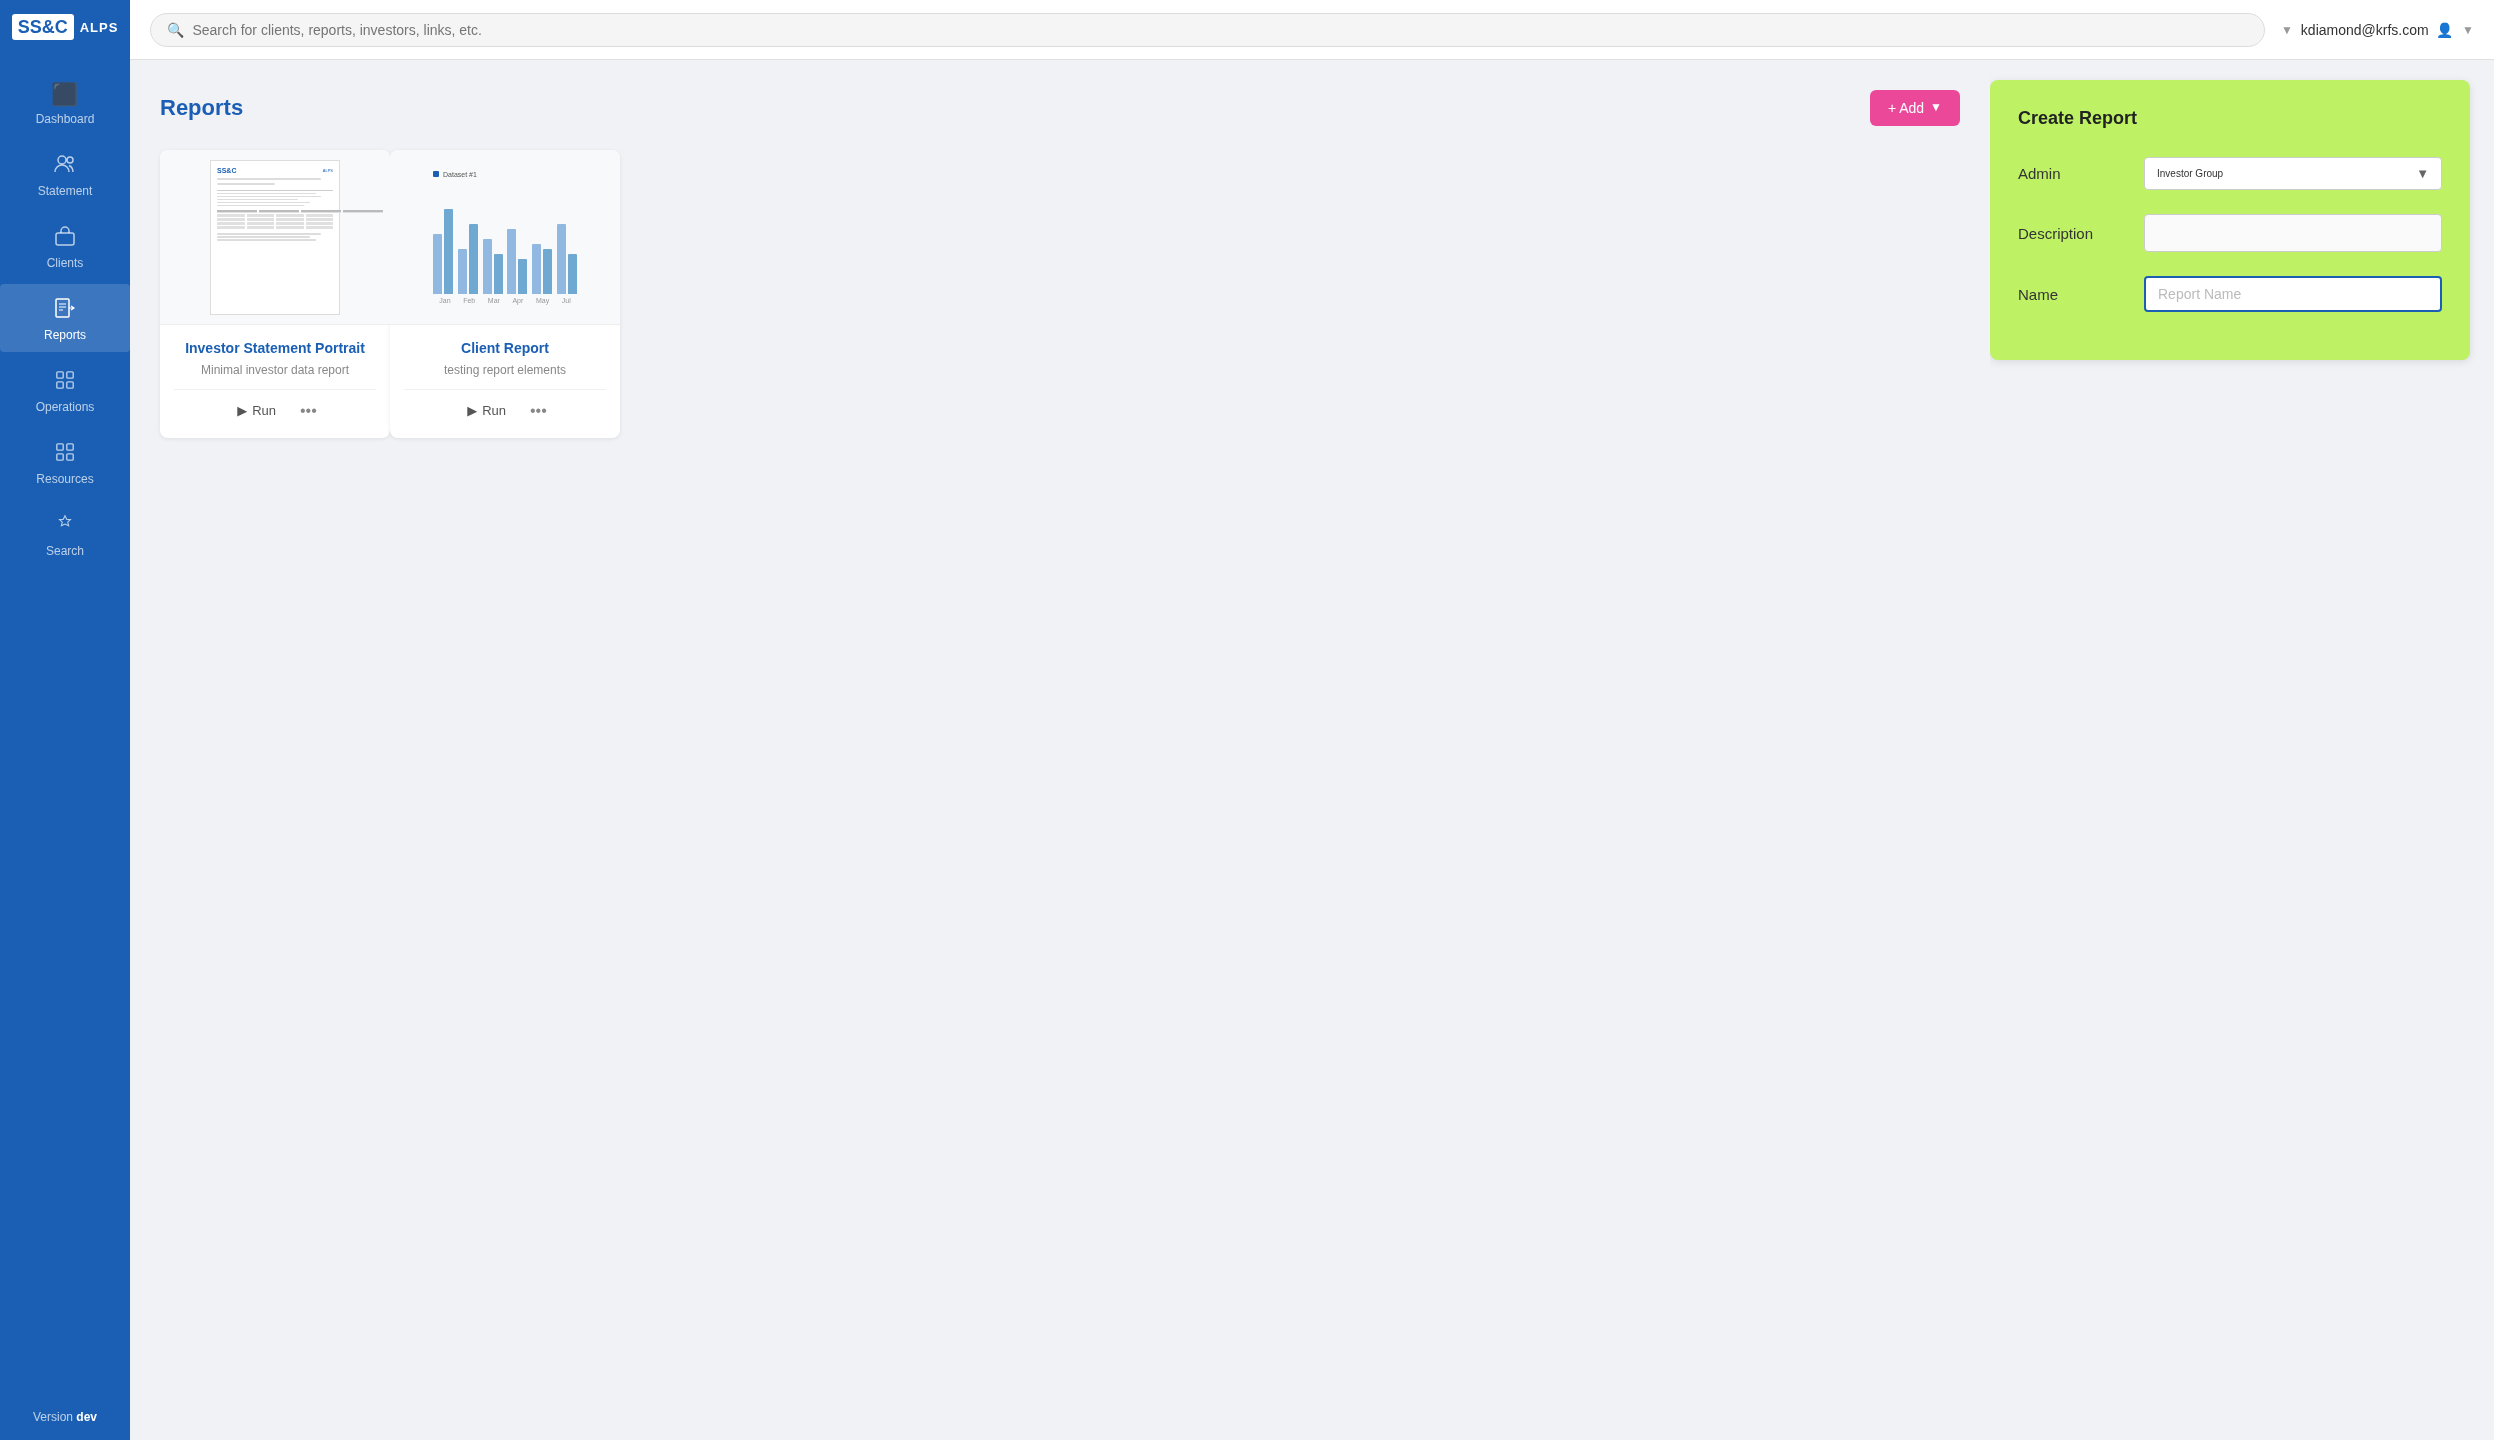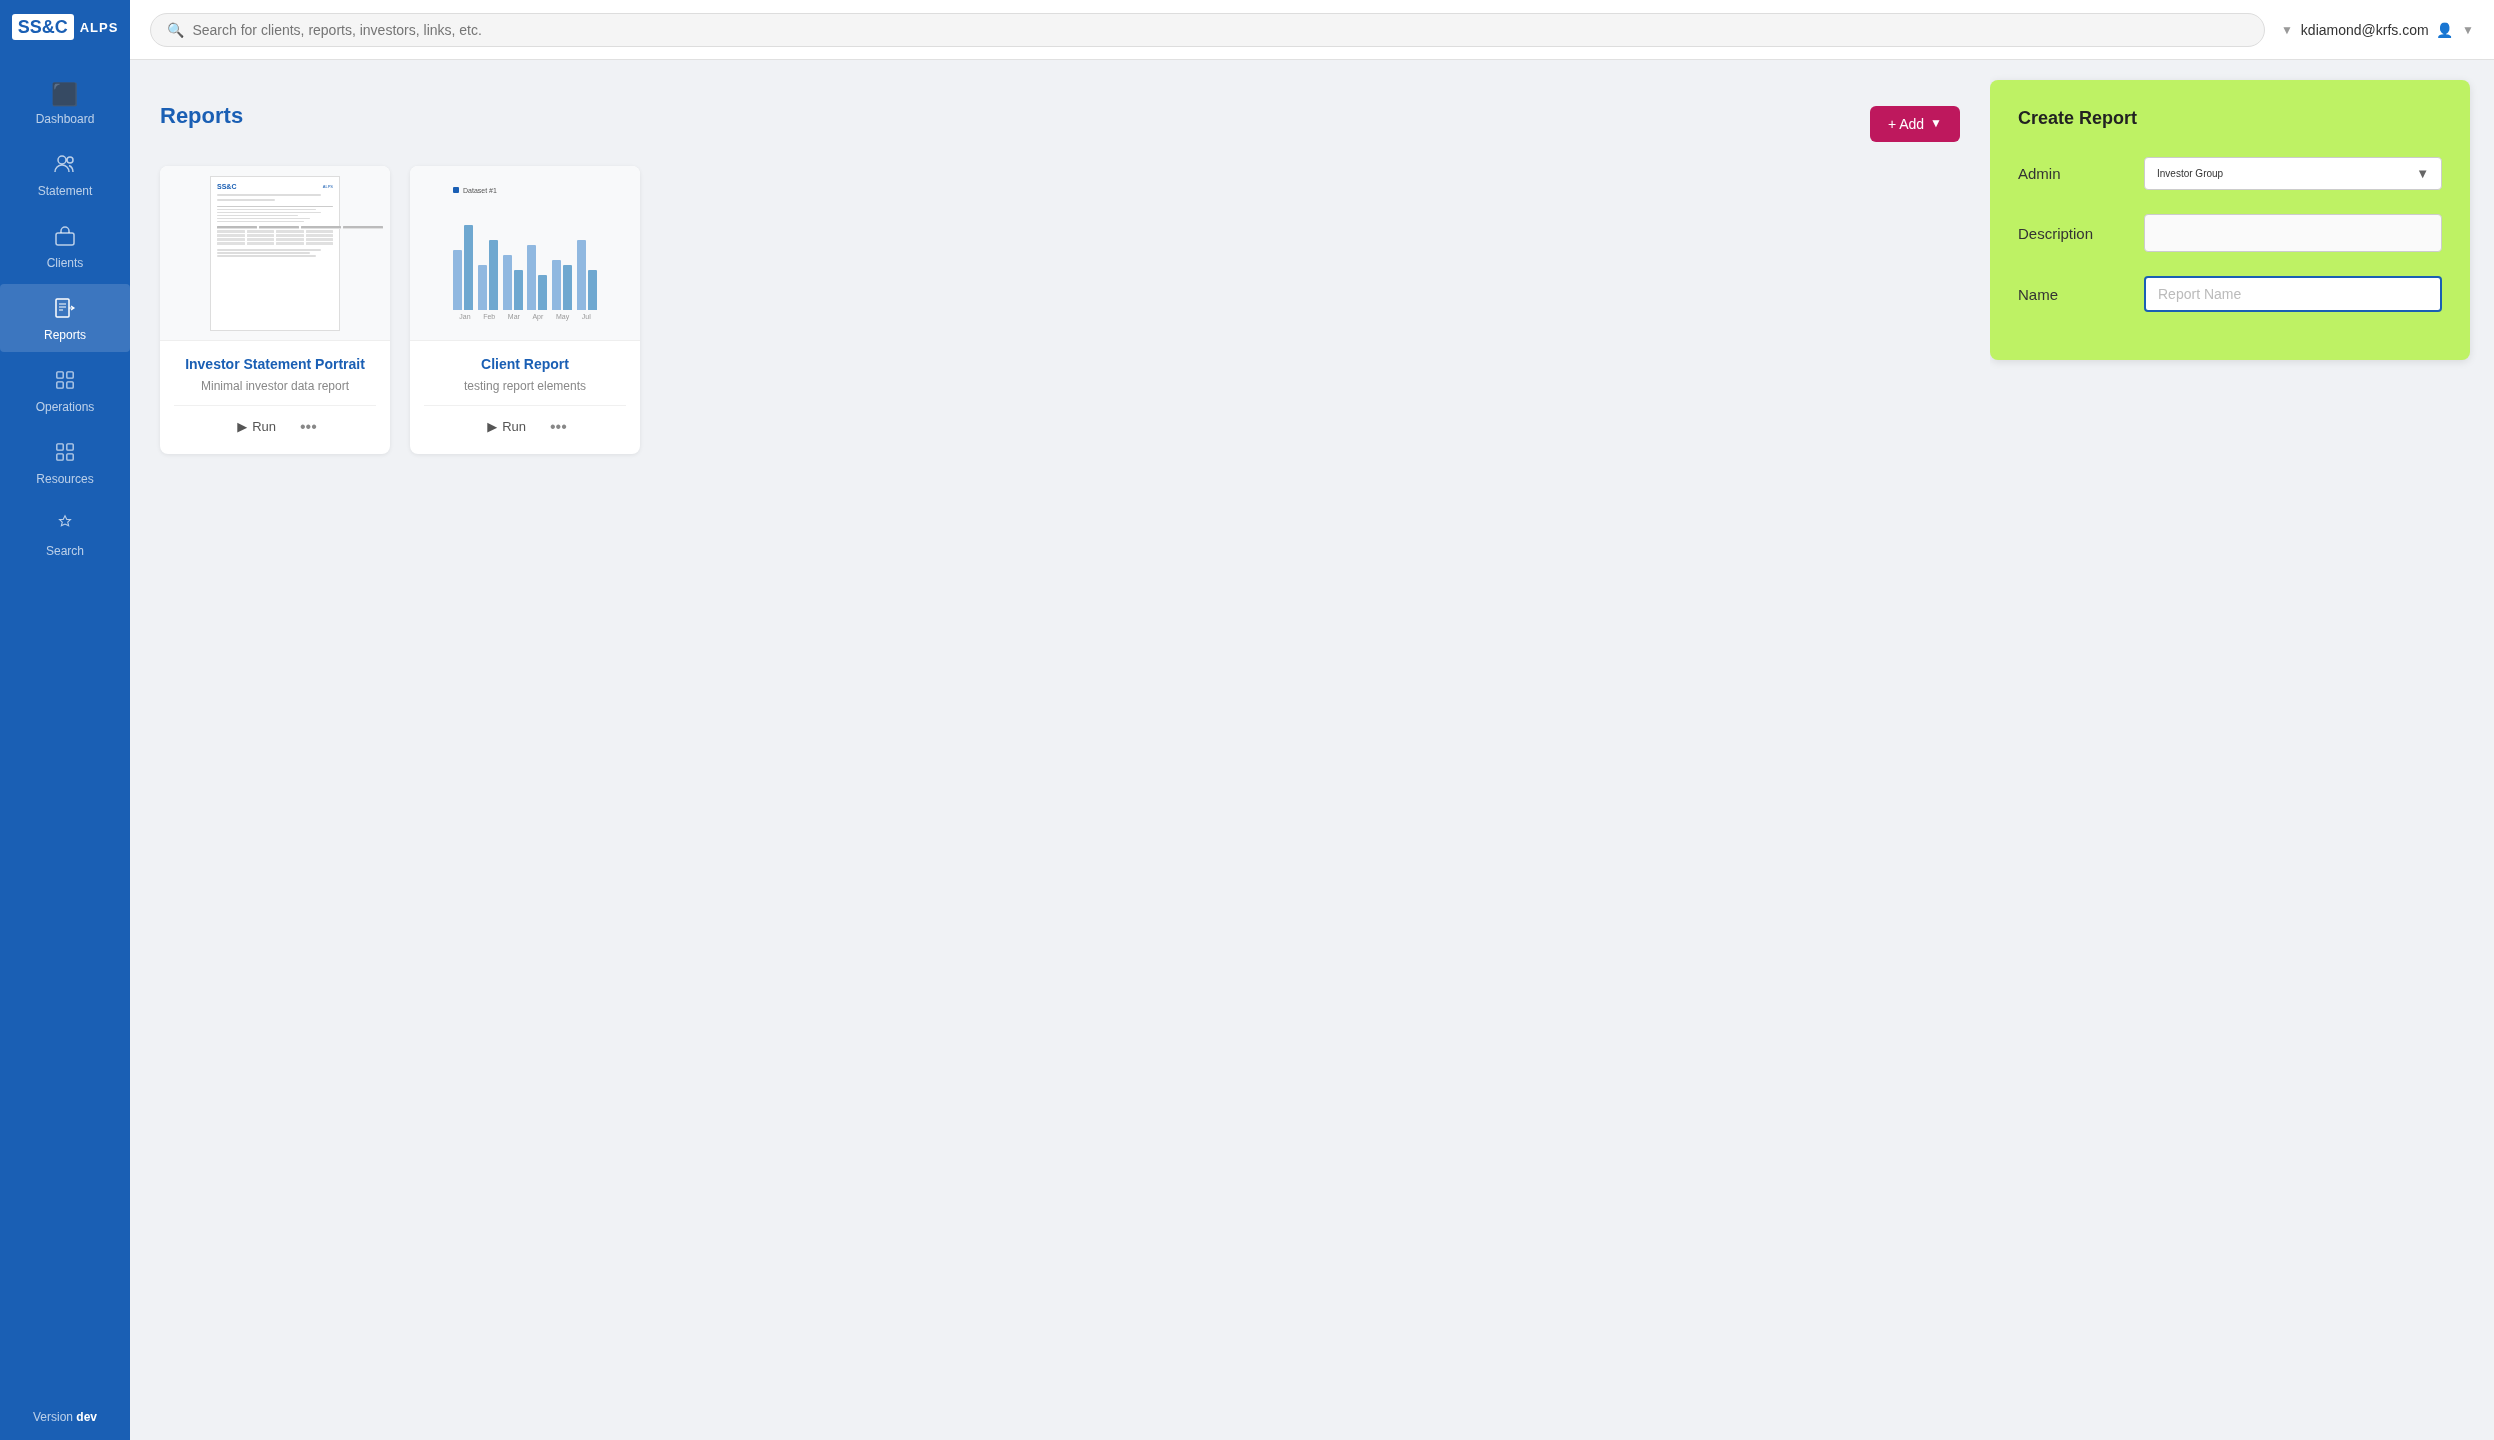--- a/index.html
+++ b/index.html
@@ -123,39 +123,37 @@
       align-items: center;
       justify-content: space-between;
       margin-bottom: 24px;
     }
     .page-title {
       font-size: 22px;
       font-weight: 600;
       color: #1a5fb4;
     }
     .add-button {
-      background: #be185d;
+      background: #ec4899;
       color: white;
       border: none;
       border-radius: 6px;
       padding: 10px 18px;
       font-size: 14px;
       font-weight: 500;
       cursor: pointer;
       display: flex;
       align-items: flex-start;
       gap: 6px;
-      margin-top: 16px;
     }
     .add-button-chevron { font-size: 12px; }
 
     
     .cards-area {
       display: flex;
-      gap: 20px;
       flex-wrap: wrap;
       align-items: flex-start;
     }
     .report-card {
       background: white;
       border-radius: 8px;
       width: 230px;
       overflow: hidden;
       box-shadow: 0 1px 4px rgba(0,0,0,0.08);
       cursor: pointer;

